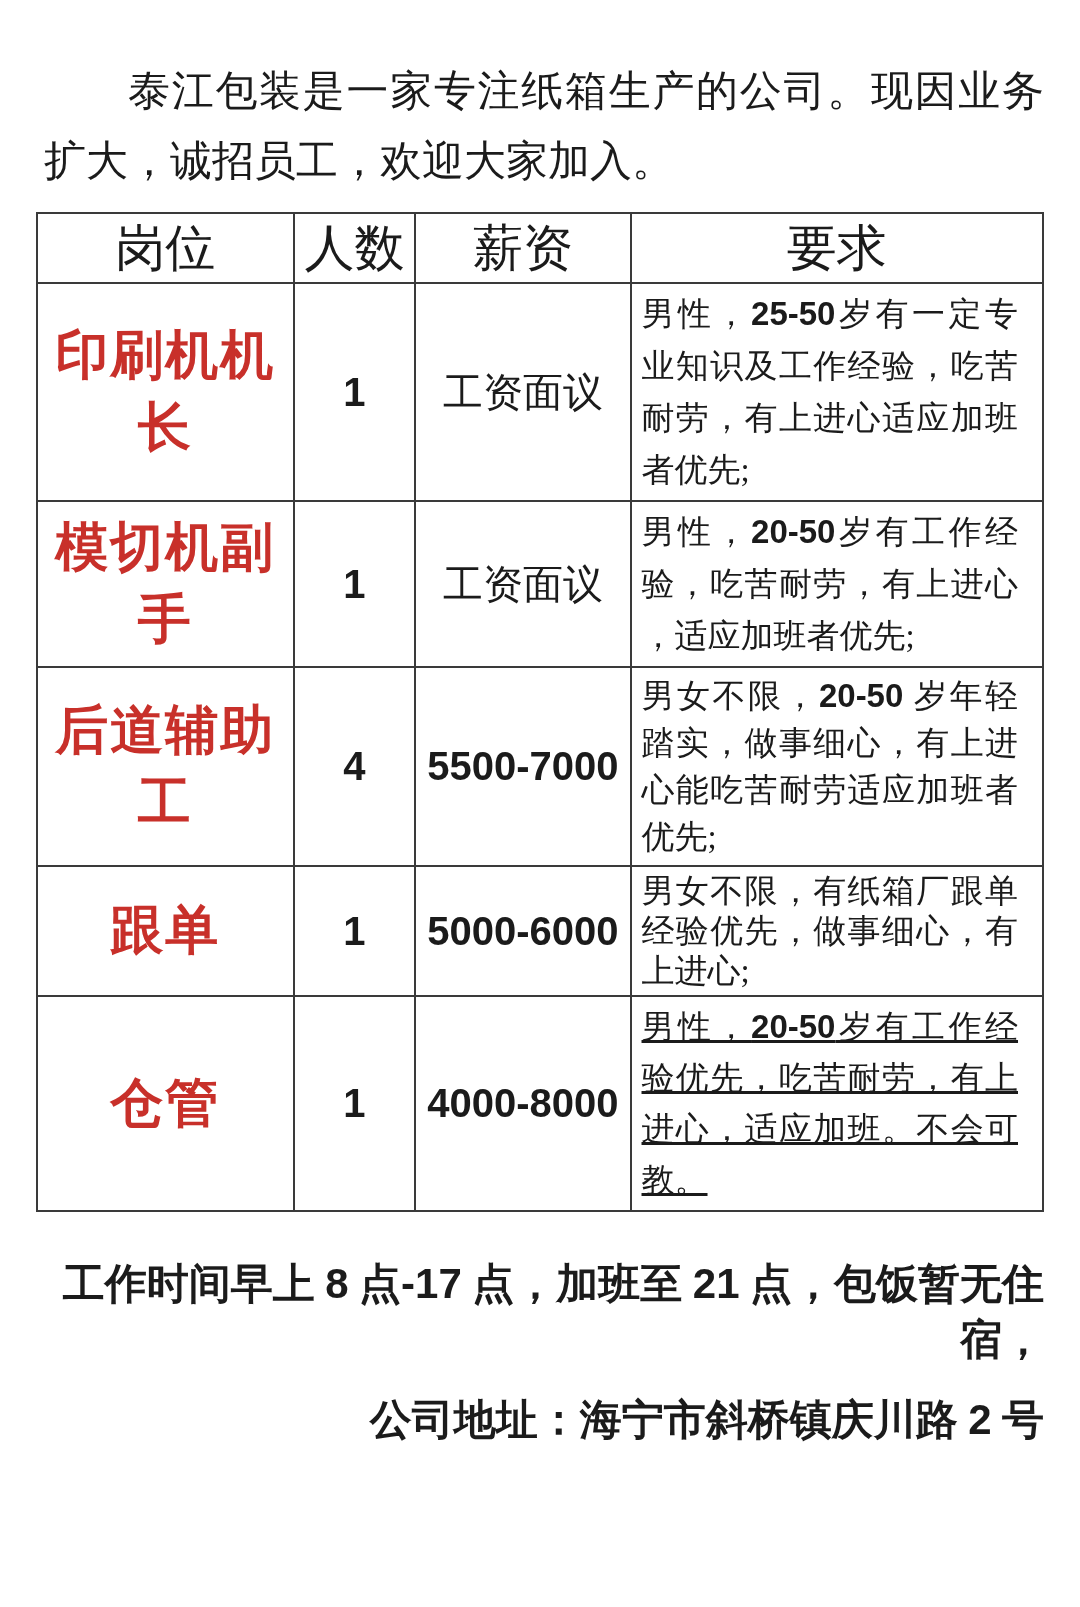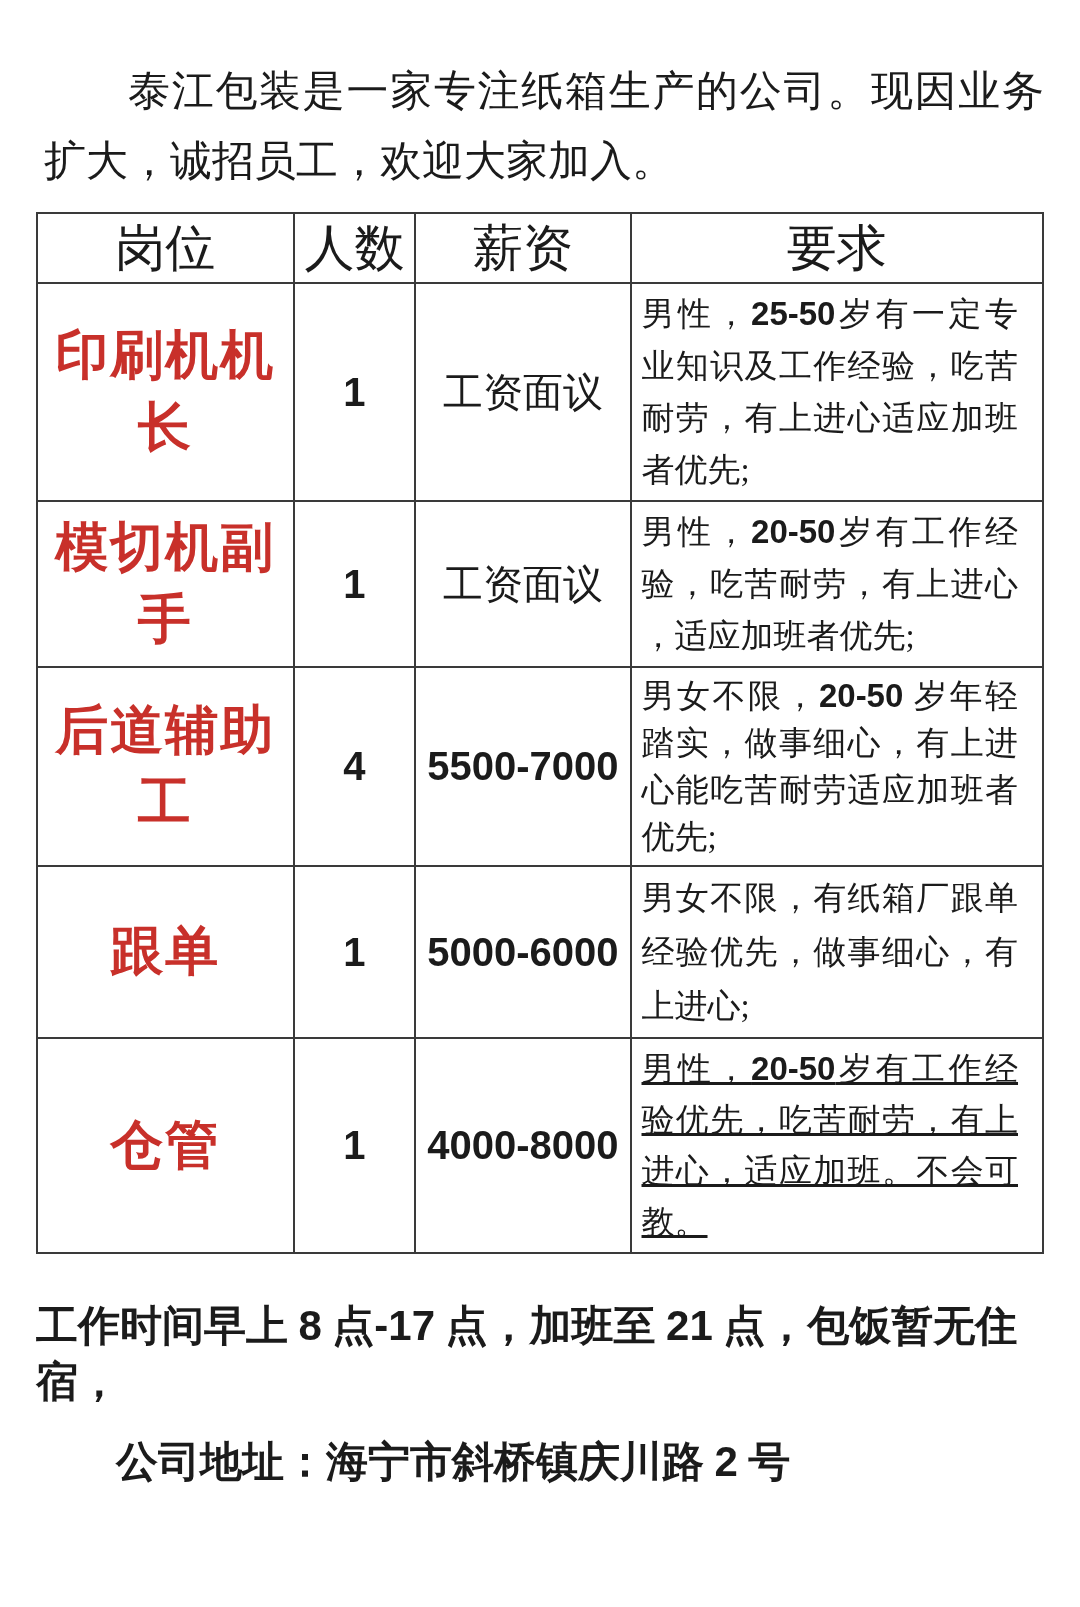--- a/index.html
+++ b/index.html
@@ -47,29 +47,29 @@
   }
   td.count,td.salary{text-align:center;font-size:40px;}
   td.req{
     font-size:33px;text-align:justify;
     padding:4px 24px 4px 10px;
     word-break:break-all;line-break:anywhere;
   }
   tbody tr:nth-child(1){height:212px;} tbody tr:nth-child(1) td.req{line-height:52px;}
   tbody tr:nth-child(2){height:158px;} tbody tr:nth-child(2) td.req{line-height:52px;}
   tbody tr:nth-child(3){height:145px;} tbody tr:nth-child(3) td.req{line-height:47px;}
-  tbody tr:nth-child(4){height:126px;} tbody tr:nth-child(4) td.req{line-height:54px;margin-top:44px;}
+  tbody tr:nth-child(4){height:126px;} tbody tr:nth-child(4) td.req{line-height:40px;margin-top:44px;}
   tbody tr:nth-child(5){height:155px;} tbody tr:nth-child(5) td.req{line-height:51px;text-decoration:underline;}
 
   .num{
     font-family:"Liberation Sans","DejaVu Sans",sans-serif;
     font-weight:700;white-space:nowrap;
   }
 
-  .footer{margin-top:44px;font-size:42px;font-weight:700;}
+  .footer{margin-top:44px;font-size:42px;font-weight:700;text-align:right;}
   .footer .fline{margin:0 0 24px 0;line-height:56px;}
   .fline.l1{padding-left:0;}
   .fline.l2{padding-left:80px;}
 </style>
 </head>
 <body>
 
 <div class="poster">
 
 

